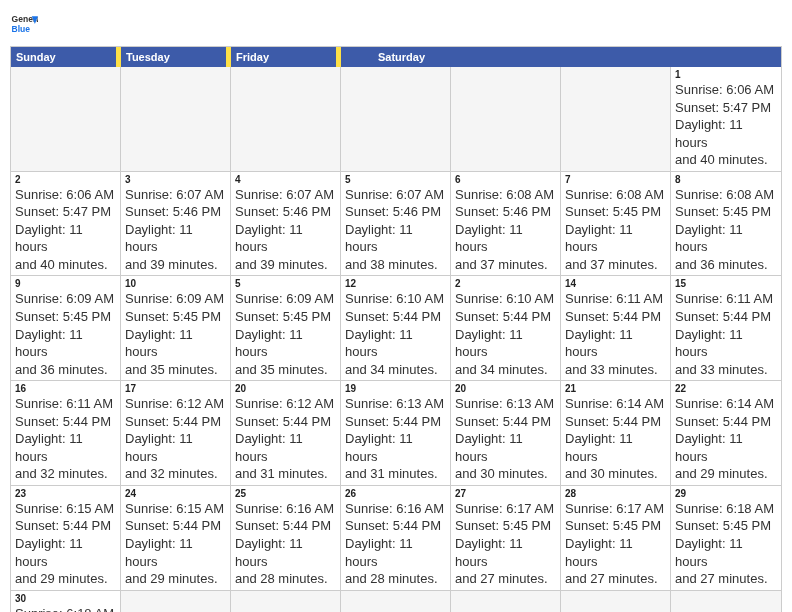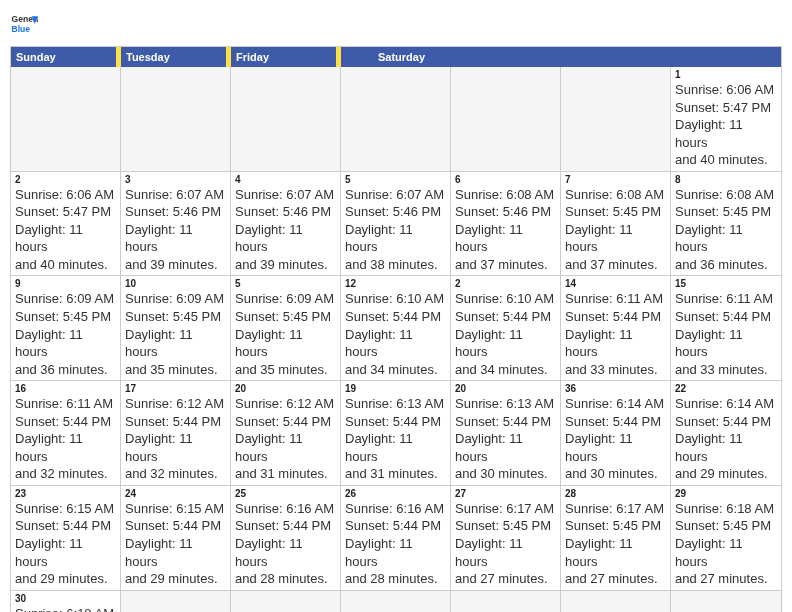--- a/index.html
+++ b/index.html
@@ -273,21 +273,21 @@
 and 31 minutes.</div>
           </div>
           <div class="cal-cell">
             <span class="day-num">20</span>
             <div class="info" style="white-space: pre-line;">Sunrise: 6:13 AM
 Sunset: 5:44 PM
 Daylight: 11 hours
 and 30 minutes.</div>
           </div>
           <div class="cal-cell">
-            <span class="day-num">36</span>
+            <span class="day-num">21</span>
             <div class="info" style="white-space: pre-line;">Sunrise: 6:14 AM
 Sunset: 5:44 PM
 Daylight: 11 hours
 and 30 minutes.</div>
           </div>
           <div class="cal-cell">
             <span class="day-num">22</span>
             <div class="info" style="white-space: pre-line;">Sunrise: 6:14 AM
 Sunset: 5:44 PM
 Daylight: 11 hours

